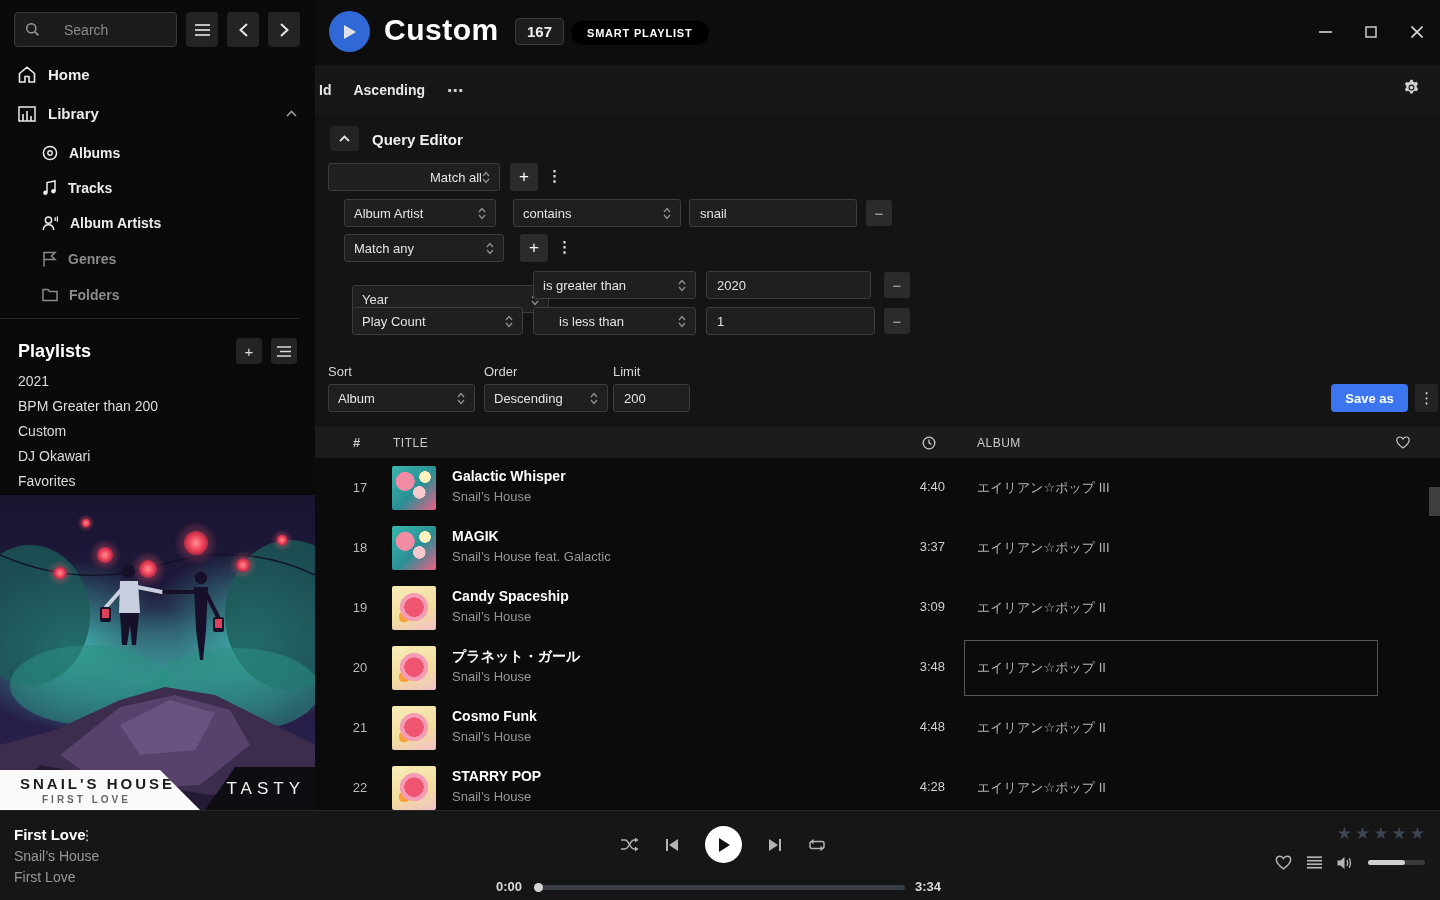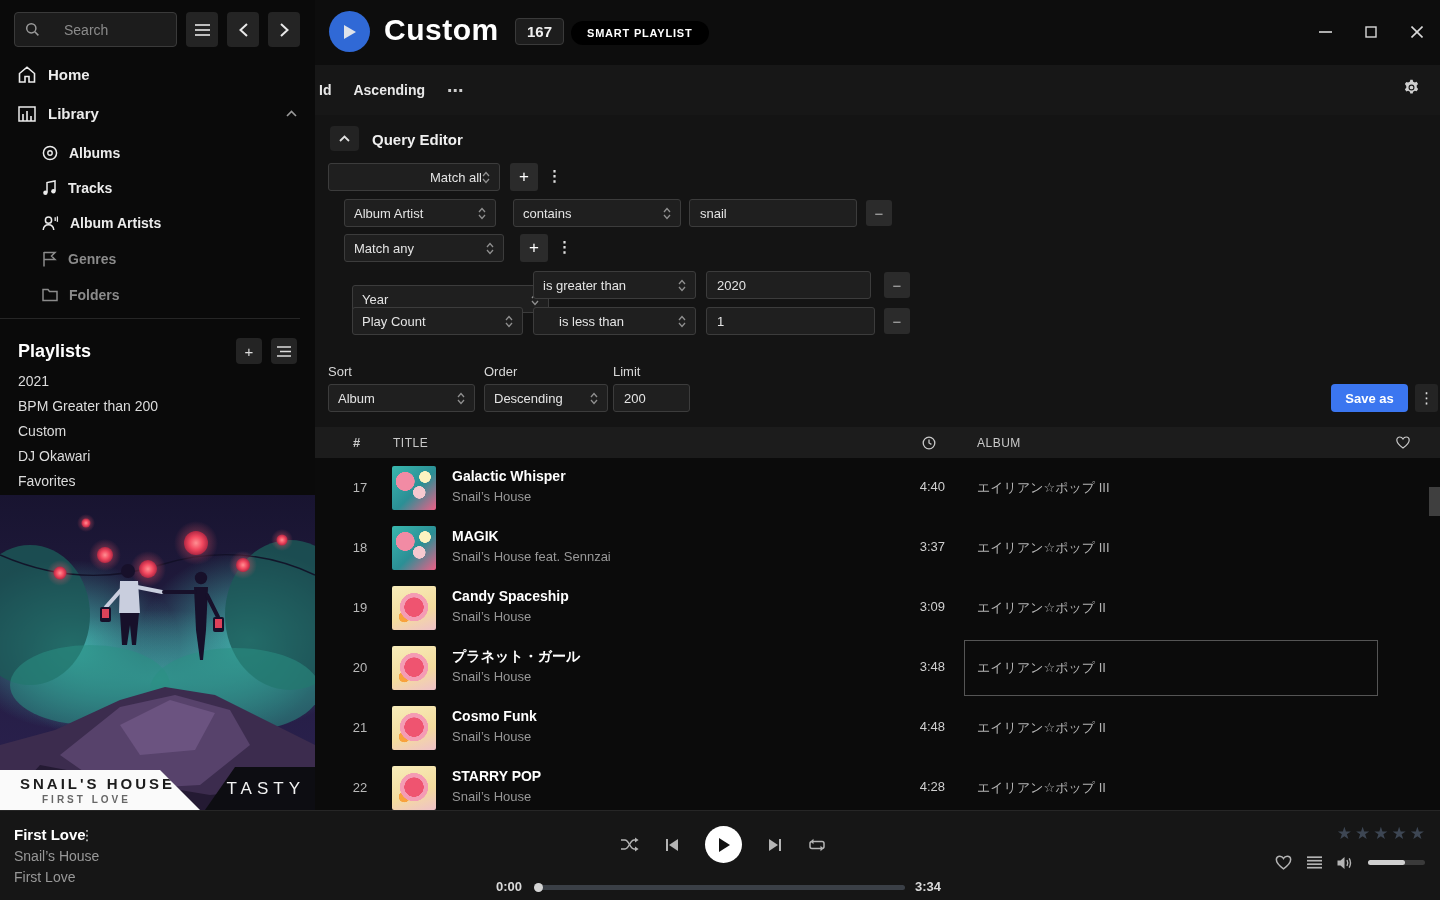--- a/index.html
+++ b/index.html
@@ -536,21 +536,21 @@
         <span class="cover cover-aurora"></span>
         <span class="r-title">Galactic Whisper</span>
         <span class="r-artist">Snail’s House</span>
         <span class="r-time">4:40</span>
         <span class="r-album">エイリアン☆ポップ III</span>
       </div>
       <div class="trow" style="top:60px;">
         <span class="r-idx">18</span>
         <span class="cover cover-aurora"></span>
         <span class="r-title">MAGIK</span>
-        <span class="r-artist">Snail’s House feat. Sennzai</span>
+        <span class="r-artist">Snail’s House feat. Galactic</span>
         <span class="r-time">3:37</span>
         <span class="r-album">エイリアン☆ポップ III</span>
       </div>
       <div class="trow" style="top:120px;">
         <span class="r-idx">19</span>
         <span class="cover cover-candy"></span>
         <span class="r-title">Candy Spaceship</span>
         <span class="r-artist">Snail’s House</span>
         <span class="r-time">3:09</span>
         <span class="r-album">エイリアン☆ポップ II</span>

